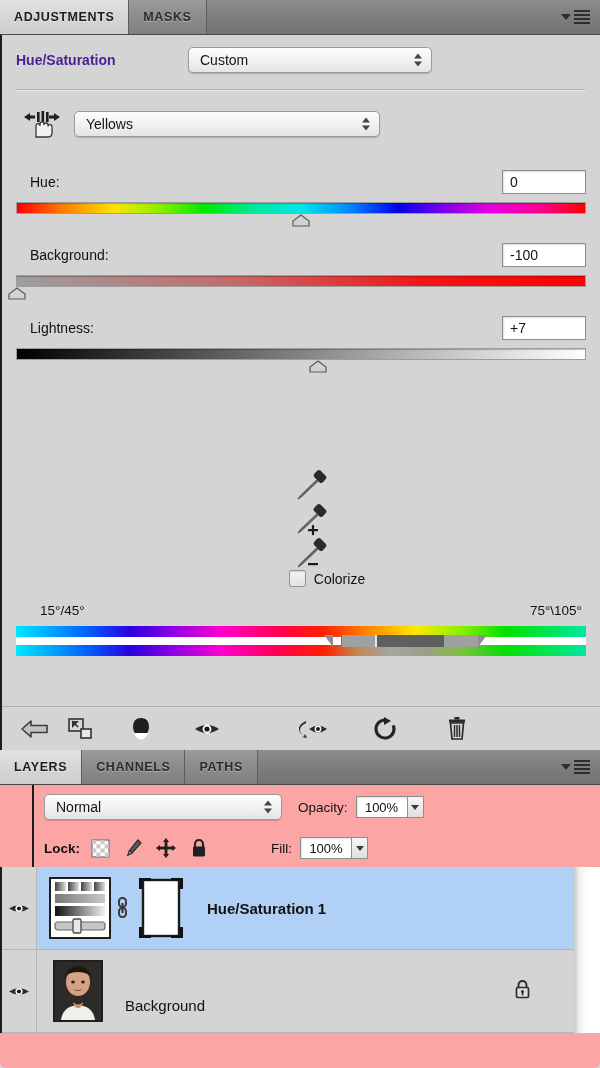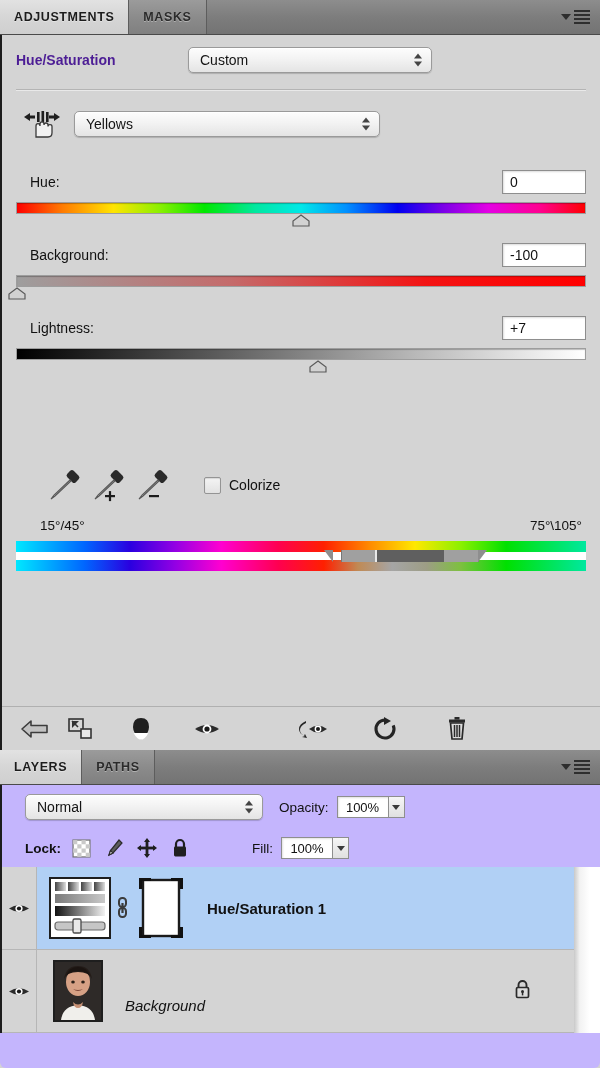--- a/index.html
+++ b/index.html
@@ -91,21 +91,21 @@
       #00e8a0 42%,#00e8e8 50%,#0090ff 58%,#0000f0 67%,#7a00e8 75%,
       #e400e4 83%,#ff0090 92%,#fe0000 100%);}
   .track.sat{background:linear-gradient(to right,#9e9e9e 0%,#c56a6a 38%,#f31414 72%,#ff0000 100%);}
   .track.light{background:linear-gradient(to right,#000 0%,#5b5b5b 35%,#b8b8b8 70%,#fff 100%);}
   .thumb{
     position:absolute;top:11px;width:20px;height:13px;margin-left:-10px;
   }
   .thumb svg{display:block;}
 
   
-  .tools-row{display:flex;align-items:center;padding:0 0 0 42px;margin-top:108px;}
+  .tools-row{display:flex;align-items:center;padding:0 0 0 24px;margin-top:108px;flex-direction:column;}
   .eyed{width:44px;height:34px;}
   .colorize-wrap{display:flex;align-items:center;margin-left:28px;gap:8px;}
   .checkbox{
     width:15px;height:15px;background:linear-gradient(to bottom,#f4f4f4,#e2e2e2);
     border:1px solid #949494;border-radius:2px;
     box-shadow:inset 0 1px 1px rgba(0,0,0,.12);
   }
   .colorize-label{font-size:14px;color:#111;}
 
   .deg-row{display:flex;justify-content:space-between;padding:0 18px 0 38px;
@@ -134,23 +134,23 @@
 
   
   .adj-footer{
     position:absolute;bottom:0;left:0;right:0;height:44px;
     background:#d4d4d4;border-top:1px solid #b0b0b0;
     display:flex;align-items:center;
   }
   .footer-icon{width:46px;height:34px;display:flex;align-items:center;justify-content:center;}
 
   
-  .layers{position:absolute;left:0;right:0;bottom:0;height:318px;background:#c4b5fd;border-radius:6px;}
-  .lp-row{display:flex;align-items:center;height:44px;padding-left:23px;
-    border-left:2px solid #1d1d1d;box-sizing:border-box;}
+  .layers{position:absolute;left:0;right:0;bottom:0;height:318px;background:#fca5a5;border-radius:6px;}
+  .lp-row{display:flex;align-items:center;height:44px;padding-left:10px;
+    border-left:2px solid #1d1d1d;box-sizing:border-box;margin-left:32px;}
   .lbl{font-size:13.5px;color:#111;}
   .pct-field{
     height:22px;min-width:52px;background:#fff;border:1px solid #8e8e8e;
     font-size:13px;color:#111;display:flex;align-items:center;justify-content:center;
     box-shadow:inset 1px 1px 2px rgba(0,0,0,.12);box-sizing:border-box;
   }
   .pct-arrow{
     height:22px;width:16px;border:1px solid #8e8e8e;border-left:none;
     background:linear-gradient(to bottom,#f6f6f6,#e0e0e0);
     display:flex;align-items:center;justify-content:center;box-sizing:border-box;
@@ -168,21 +168,21 @@
   .layer-row.selected{background:#b1d0f5;}
   .eye-cell{width:34px;height:82px;display:flex;align-items:center;justify-content:center;
     border-right:1px solid #b6b6b6;background:#d4d4d4;}
   .thumb-adj{width:62px;height:62px;border:2px solid #1e1e1e;background:#fff;
     margin-left:12px;box-sizing:border-box;overflow:hidden;}
   .thumb-photo{width:50px;height:62px;border:2px solid #1e1e1e;margin-left:16px;
     box-sizing:border-box;overflow:hidden;position:relative;background:#3a2a22;}
   .link-ico{width:14px;margin:0 4px;display:flex;justify-content:center;}
   .mask-thumb{width:48px;height:62px;position:relative;margin-left:4px;}
   .layer-name{font-size:15px;font-weight:bold;color:#111;margin-left:22px;}
-  .layer-name.bg{font-weight:normal;font-style:italic;margin-top:28px;}
+  .layer-name.bg{font-weight:normal;margin-top:28px;}
   .lock-right{position:absolute;right:68px;top:50%;transform:translateY(-50%);}
   .scrollbar{position:absolute;right:0;top:0;width:26px;bottom:0;
     background:linear-gradient(to right,#c9c9c9 0%,#f2f2f2 22%,#fff 60%,#fff 100%);}
 </style>
 </head>
 <body>
 
 <div class="panel">
 
   <div class="tabbar">
@@ -388,20 +388,23 @@
         </svg>
       </span>
     </div>
   </div>
 
   <div class="layers">
 
     <div class="tabbar">
       <div class="tab active">
         <span>LAYERS</span>
+      </div>
+      <div class="tab">
+        <span>CHANNELS</span>
       </div>
       <div class="tab">
         <span>PATHS</span>
       </div>
       <div class="tabfill"></div>
       <div class="menubtn">
         <span class="menu-tri"></span>
         <span class="menu-lines">
             <i></i>
             <i></i>

